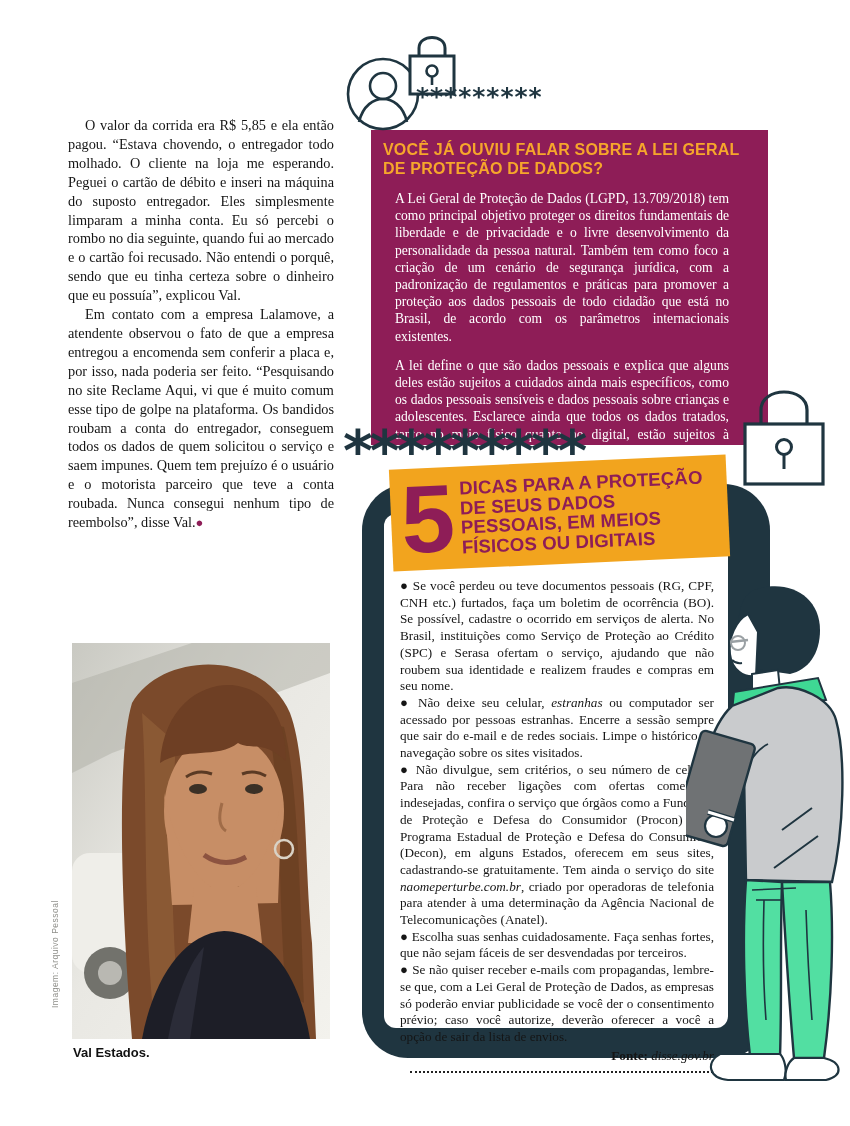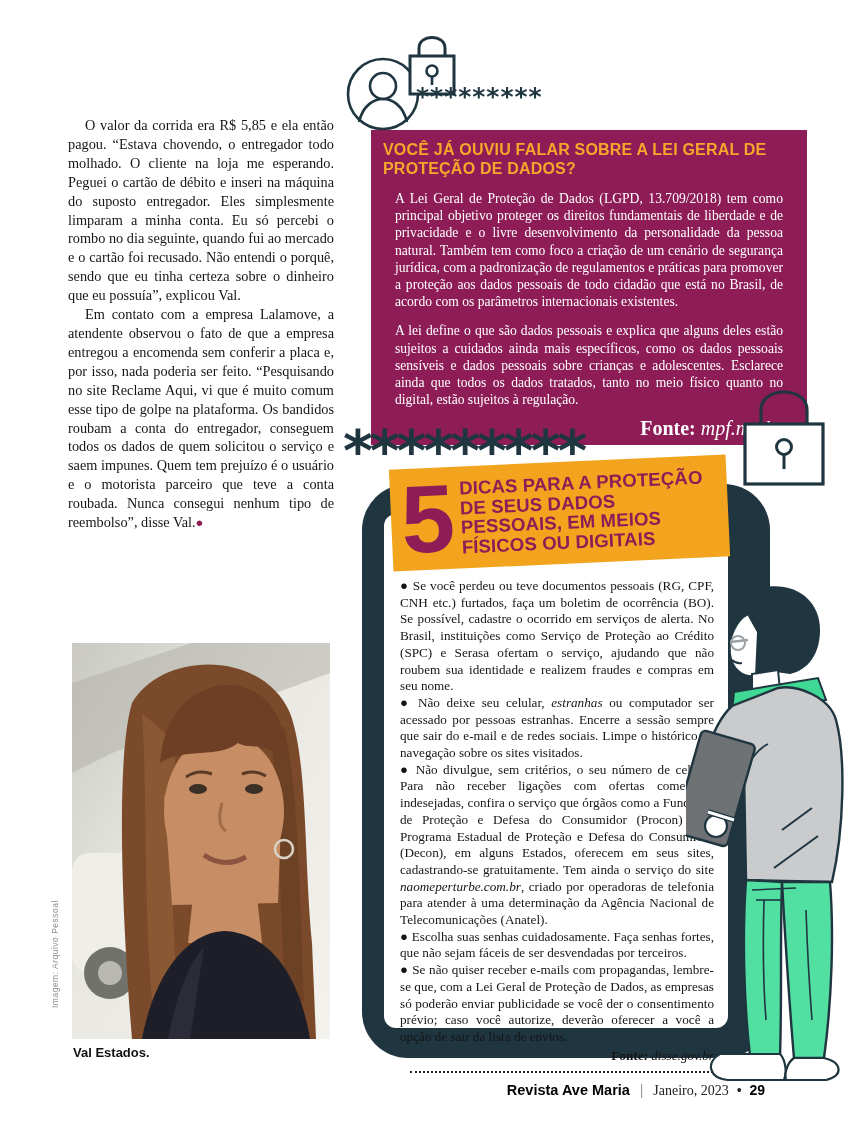--- a/index.html
+++ b/index.html
@@ -26,22 +26,22 @@
   .lock-icon-1{position:absolute;left:404px;top:26px;z-index:3;}
   .mask-small{position:absolute;left:416px;top:84px;z-index:3;
     font-family:"DejaVu Sans",sans-serif;font-weight:bold;font-size:25px;color:#1F3540;
     letter-spacing:1px;line-height:1;}
   .mask-large{position:absolute;left:343px;top:423px;z-index:3;
     font-family:"DejaVu Sans",sans-serif;font-weight:bold;font-size:57px;color:#1F3540;
     letter-spacing:-3px;line-height:1;}
   .lock-icon-2{position:absolute;left:736px;top:376px;z-index:3;}
 
   
-  .lgpd-box{position:absolute;left:371px;top:130px;width:436px;height:315px;z-index:1;
-    background:#8E1D57;box-sizing:border-box;padding:10px 12px 8px 12px;}
+  .lgpd-box{position:absolute;left:371px;top:130px;width:397px;height:315px;z-index:1;
+    background:#8E1D57;box-sizing:border-box;padding:10px 27px 8px 12px;}
   .lgpd-title{font-family:"Liberation Sans",sans-serif;font-weight:bold;font-size:16px;
     line-height:19px;color:#F6A62B;margin:0 0 5px 0;letter-spacing:.2px;}
   .lgpd-body{color:#ffffff;font-size:13.6px;line-height:17.2px;text-align:justify;}
   .lgpd-body p{margin:12px;}
   .source-line{text-align:right;margin-top:2px;}
   .source-label{font-weight:bold;}
   .lgpd-box .source-line{color:#fff;font-size:20px;}
   .source-value{font-style:italic;}
 
   
@@ -206,21 +206,14 @@
     <path d="M60,300 C56,356 58,424 64,476 L94,476 C96,420 94,360 96,302 Z" fill="#52DFA2" stroke="#1F3540" stroke-width="2.4"></path>
     <path d="M96,302 C100,372 104,432 108,478 L138,478 C146,420 148,352 144,302 Z" fill="#52DFA2" stroke="#1F3540" stroke-width="2.4"></path>
     <path d="M78,320 q-2,70 2,120 M120,330 q2,60 6,110 M66,310 l44,-2" stroke="#1F3540" stroke-width="1.6" fill="none"></path>
     <path d="M70,320 h28" stroke="#1F3540" stroke-width="1.6" fill="none"></path>
 
     <path d="M34,474 C20,482 22,498 42,500 L98,500 C102,490 98,478 94,474 Z" fill="#ffffff" stroke="#1F3540" stroke-width="2.2"></path>
     <path d="M108,478 L138,478 C156,482 158,496 140,500 L100,500 C98,492 102,482 108,478 Z" fill="#ffffff" stroke="#1F3540" stroke-width="2.2"></path>
   </svg>
 
   <div class="footer-dots"></div>
-  <div class="footer">
-    <span class="brand">Revista Ave Maria</span>
-    <span class="sep">|</span>
-    <span class="date">Janeiro, 2023</span>
-    <span class="dot">•</span>
-    <span class="pagenum">29</span>
-  </div>
 
 </div>
 
 </body></html>

